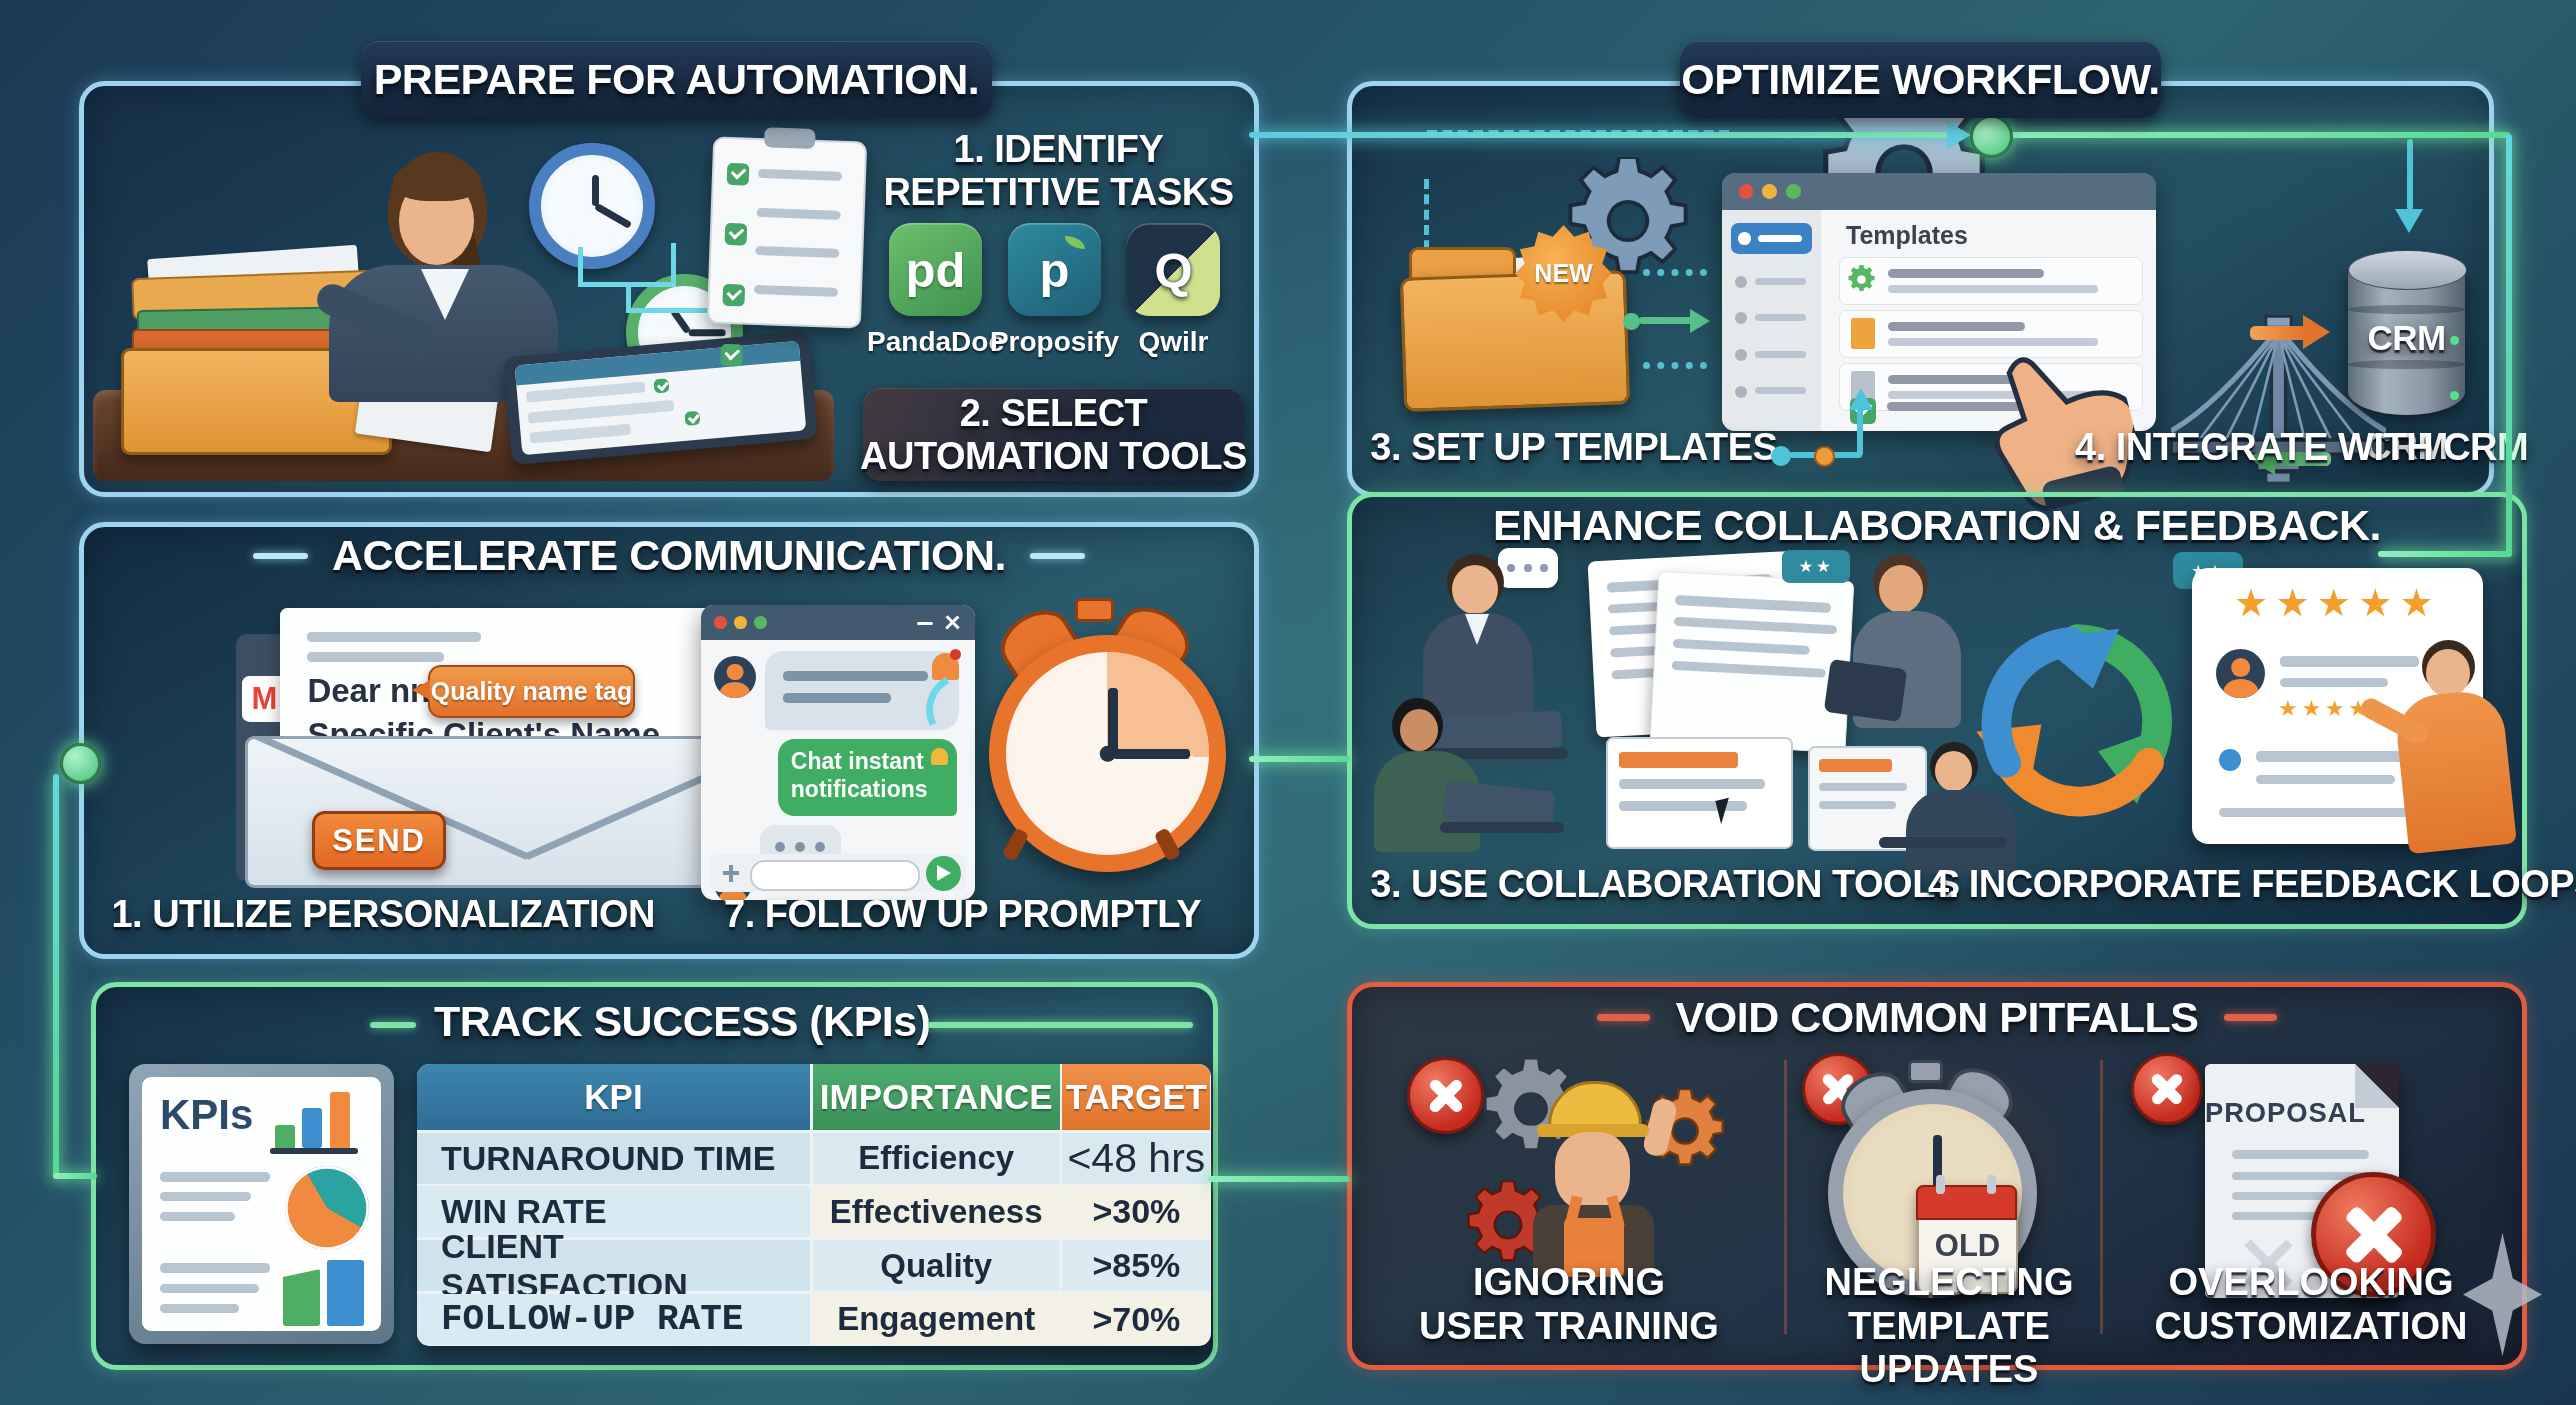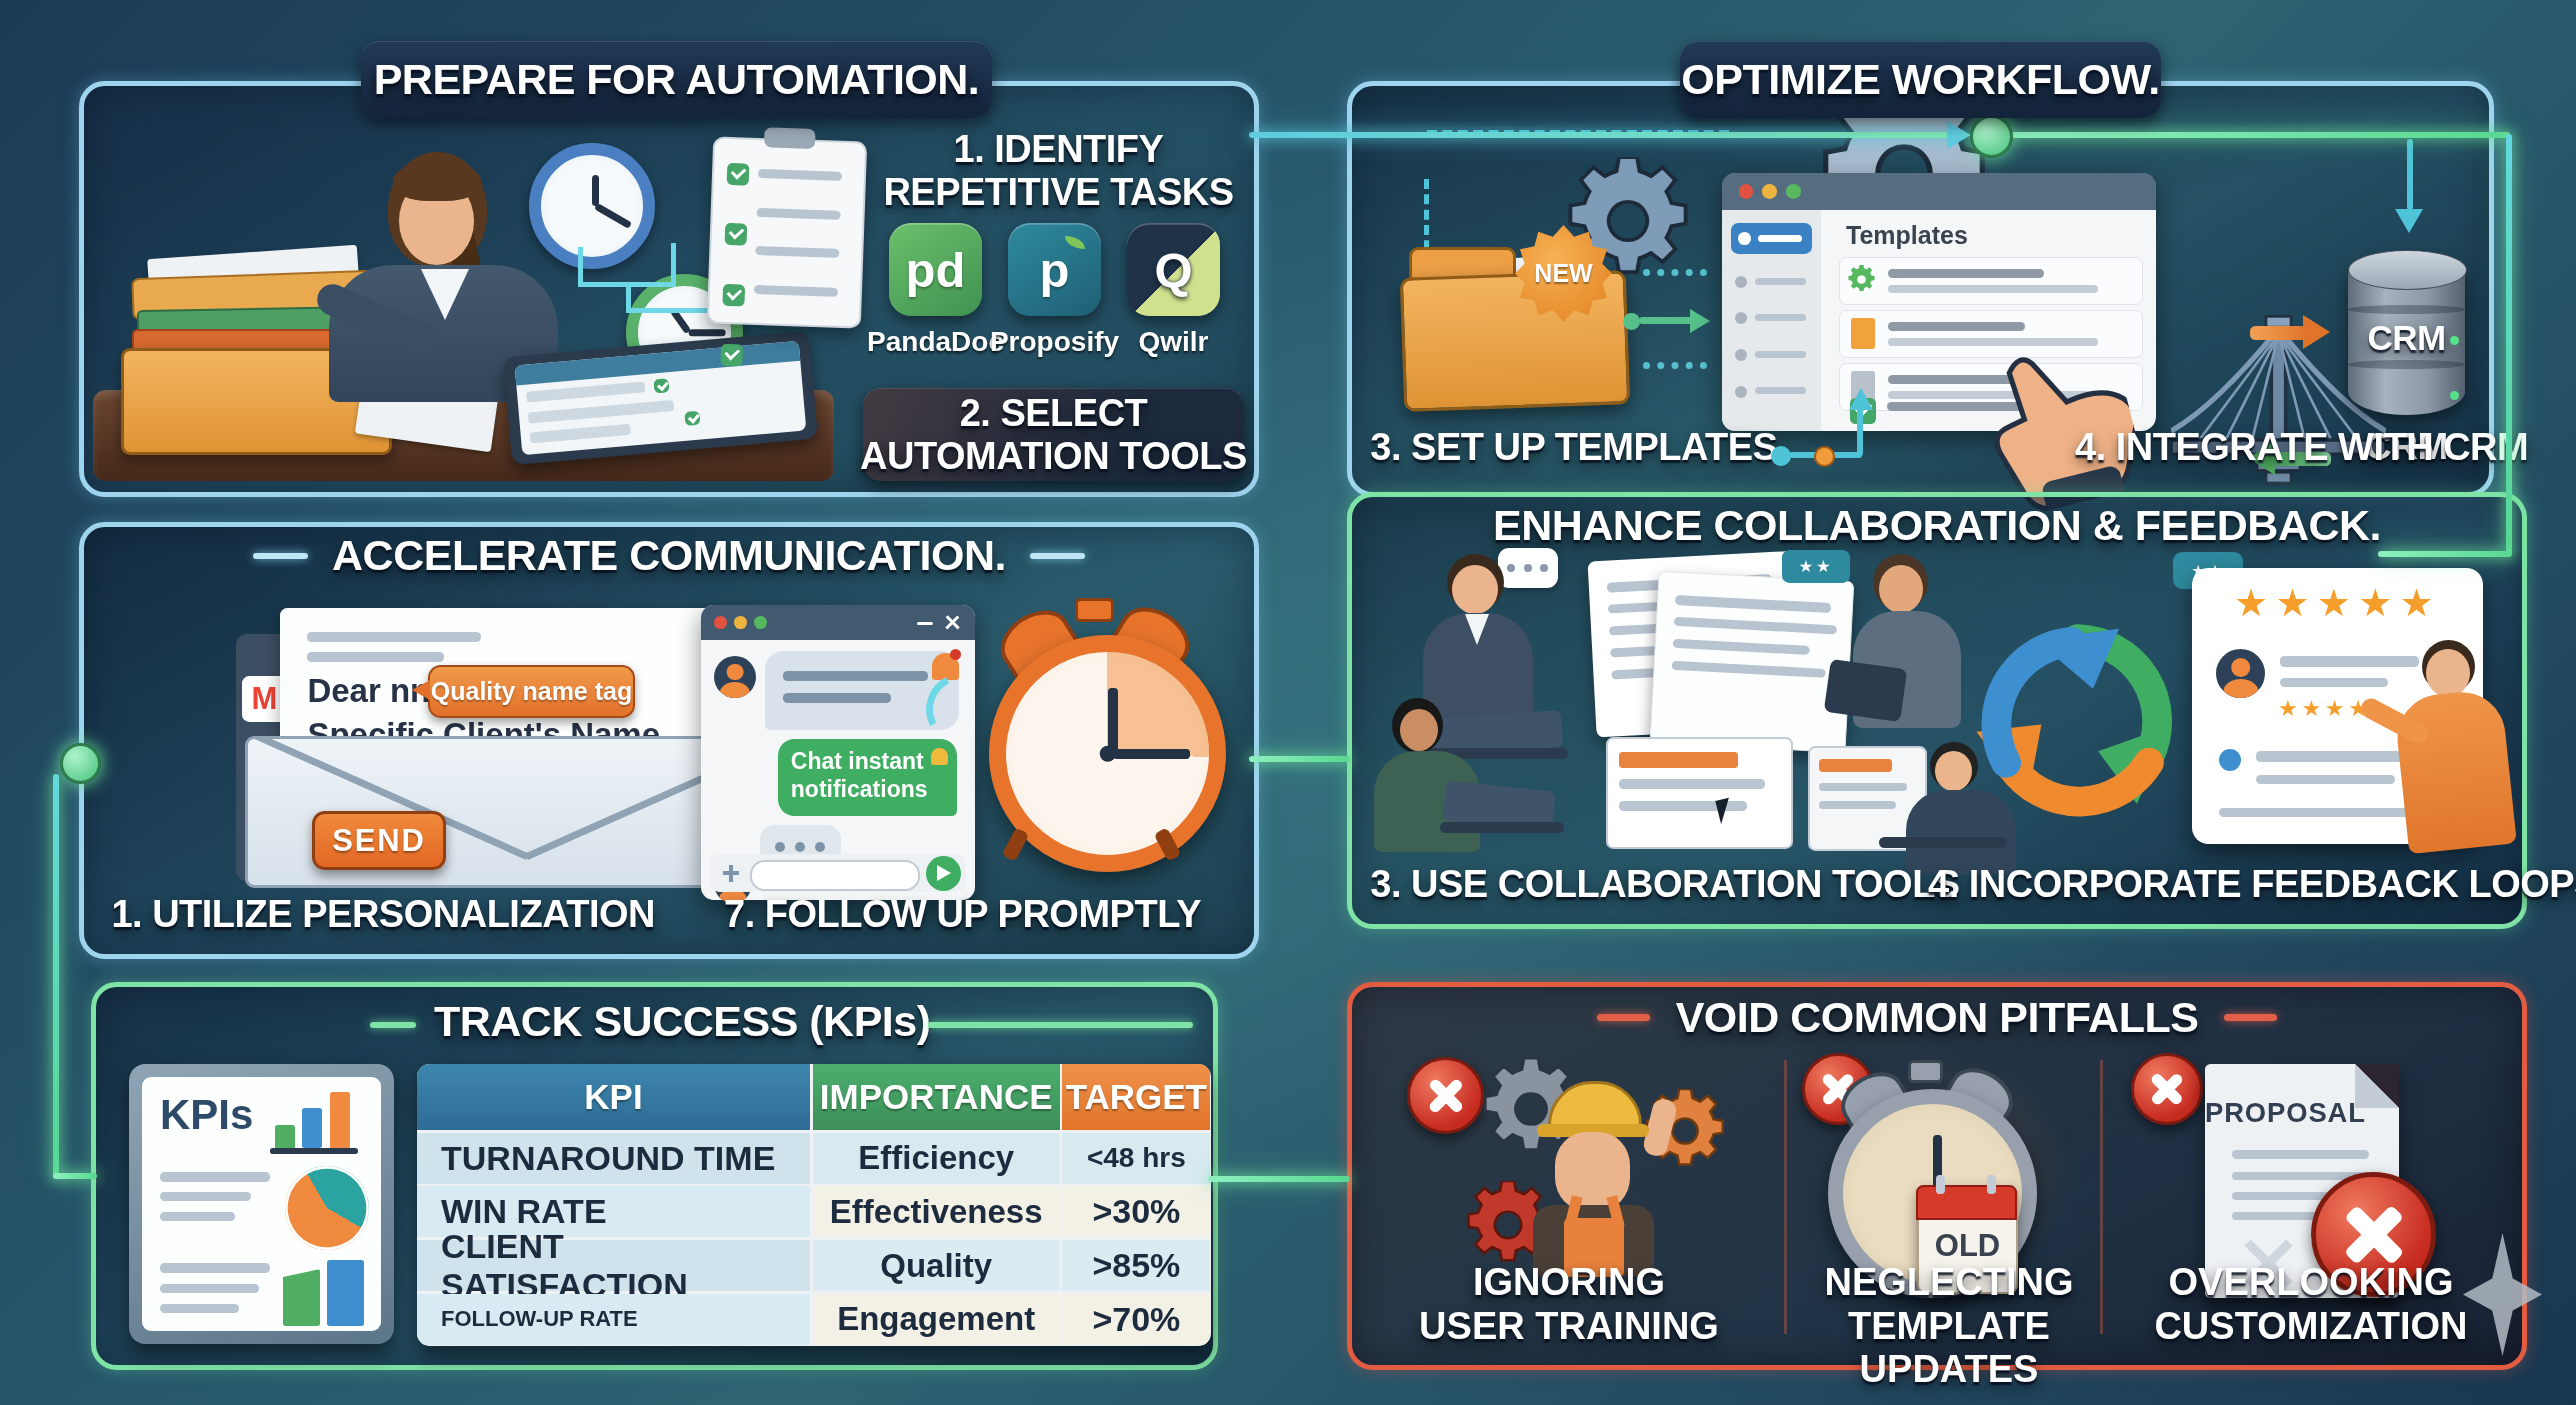--- a/index.html
+++ b/index.html
@@ -517,31 +517,31 @@
       </div>
     </div>
 
     <div class="abs" style="left:321px;top:77px;width:794px;height:282px;border-radius:12.8px;overflow:hidden;background:#eef2f5;display:grid;grid-template-columns:393px 247px 148px;grid-template-rows:66px 51px 51px 51px 51px;gap:2.7px;box-shadow:0 9.1px 20px rgba(0,0,0,.5);">
       <div class="hcell" style="background:linear-gradient(180deg,#3d86ae,#2f6b94);">KPI</div>
       <div class="hcell" style="background:linear-gradient(180deg,#4cae6e,#3c8f58);">IMPORTANCE</div>
       <div class="hcell" style="background:linear-gradient(180deg,#ef914a,#e0742a);">TARGET</div>
 
       <div class="cell" style="background:#cfe3ed;font-weight:800;font-size:34px;padding-left:24px;">TURNAROUND TIME</div>
       <div class="cell" style="background:#d9e9f0;font-weight:700;font-size:33px;justify-content:center;">Efficiency</div>
-      <div class="cell" style="background:#d9e9f0;font-weight:700;font-size:28px;justify-content:center;">&lt;48 hrs</div>
+      <div class="cell" style="background:#d9e9f0;font-weight:400;font-size:41px;justify-content:center;">&lt;48 hrs</div>
 
       <div class="cell" style="background:#d9ebf2;font-weight:800;font-size:34px;padding-left:24px;">WIN RATE</div>
       <div class="cell" style="background:#f3f0e5;font-weight:700;font-size:33px;justify-content:center;">Effectiveness</div>
       <div class="cell" style="background:#f3f0e5;font-weight:800;font-size:34px;justify-content:center;">&gt;30%</div>
 
       <div class="cell" style="background:#cfe3ed;font-weight:800;font-size:34px;padding-left:24px;">CLIENT SATISFACTION</div>
       <div class="cell" style="background:#dcebf1;font-weight:700;font-size:33px;justify-content:center;">Quality</div>
       <div class="cell" style="background:#dcebf1;font-weight:800;font-size:34px;justify-content:center;">&gt;85%</div>
 
-      <div class="cell" style="background:#d9ebf2;font-weight:800;font-size:22px;padding-left:24px;">FOLLOW-UP RATE</div>
+      <div class="cell" style="background:#d9ebf2;font-weight:800;font-size:36px;padding-left:24px;font-family:Liberation Mono, monospace;">FOLLOW-UP RATE</div>
       <div class="cell" style="background:#f3f0e5;font-weight:700;font-size:33px;justify-content:center;">Engagement</div>
       <div class="cell" style="background:#f3f0e5;font-weight:800;font-size:34px;justify-content:center;">&gt;70%</div>
     </div>
   </section>
 
   <section class="panel pb-red bg6" style="left:1347px;top:982px;width:1170px;height:378px;">
     <div class="abs" style="left:0;top:9.1px;width:100%;display:flex;align-items:center;justify-content:center;gap:25.6px;">
       <div class="dash dash-r" style="width:53px;"></div>
       <span class="t titletext">VOID COMMON PITFALLS</span>
       <div class="dash dash-r" style="width:53px;"></div>

